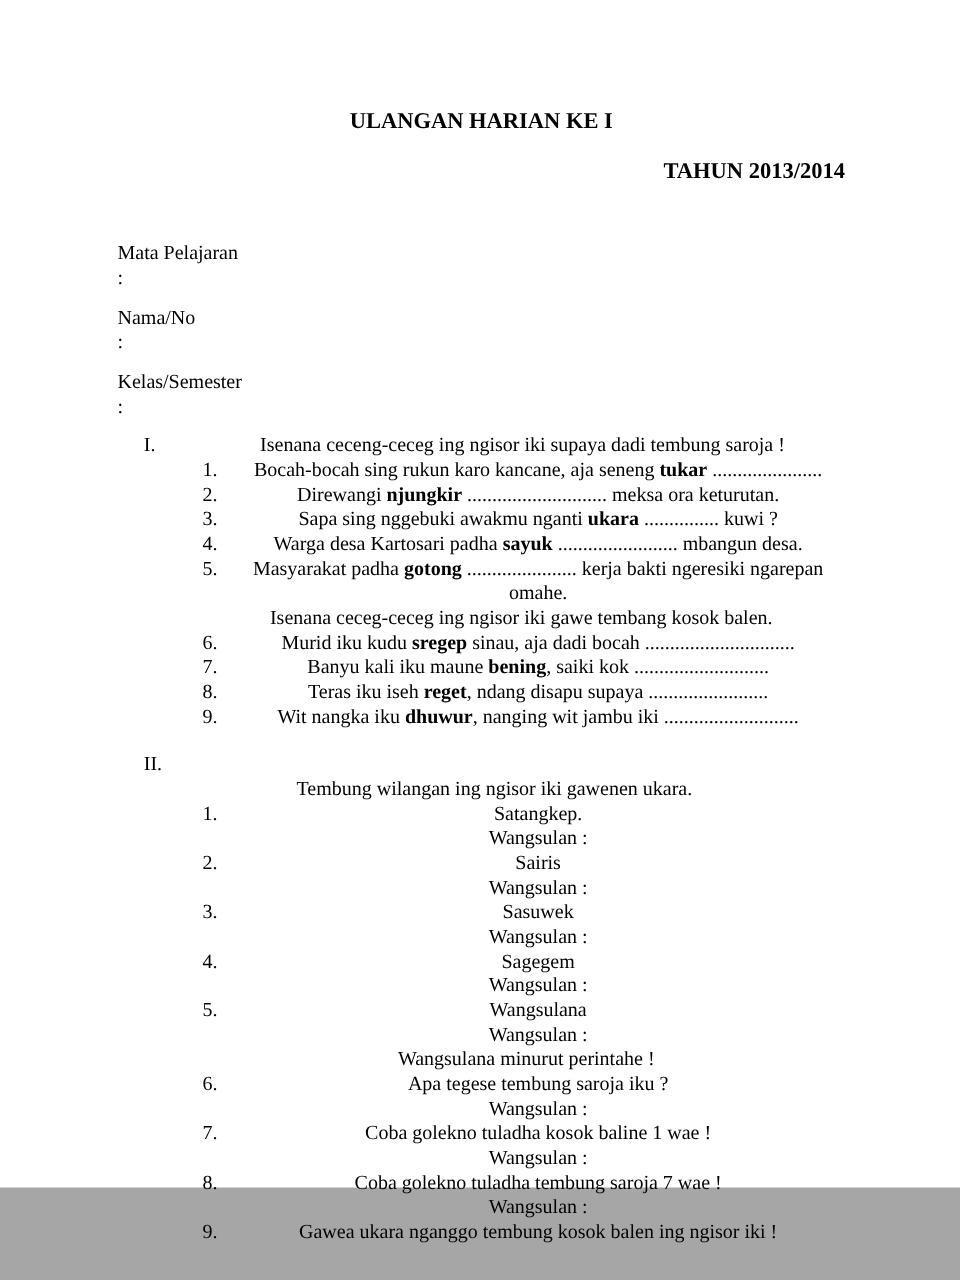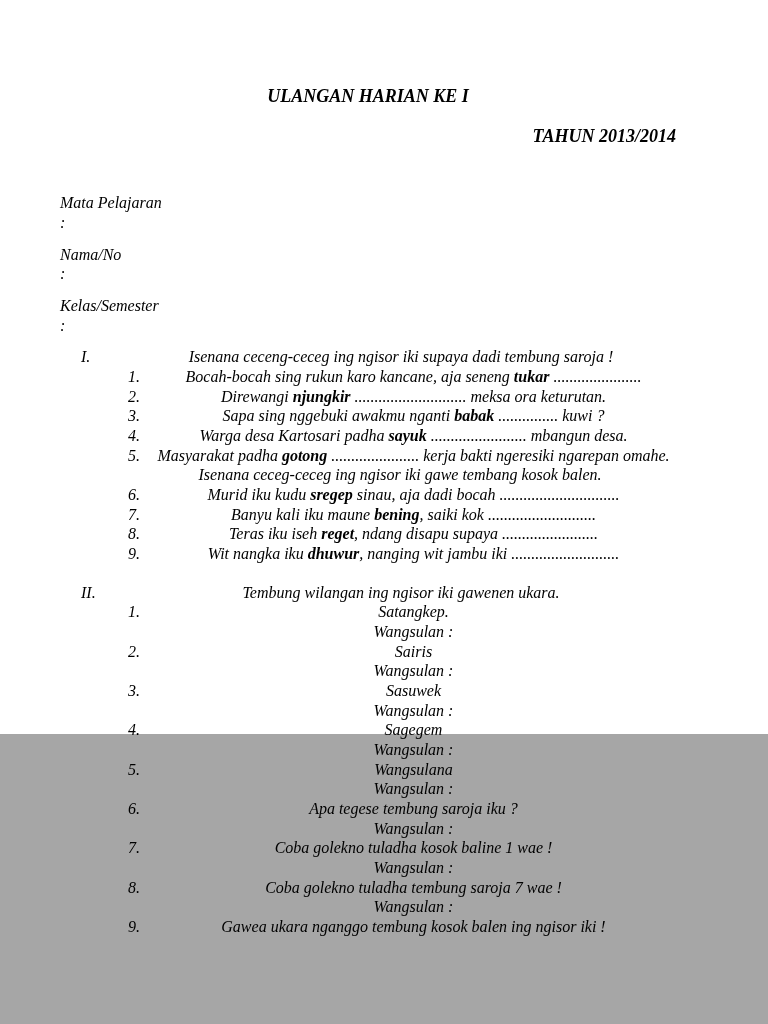--- a/index.html
+++ b/index.html
@@ -7,24 +7,23 @@
   body {
     width: 768px;
     height: 1024px;
     background: #a6a6a6;
     font-family: "Liberation Serif", serif;
     color: #000;
   }
   .viewer { width: 768px; height: 1024px; overflow: hidden; }
   .page {
     width: 768px;
-    height: 734px;
+    height: 950px;
     background: #ffffff;
-    padding: 86px 92px 0 60px;
-    font-style: italic;
+    padding: 86px 92px 0 94px;
   }
   .doc-title, .doc-subtitle {
     font-size: 18px;
     font-weight: bold;
     text-align: center;
     margin: 0;
     line-height: 1.2;
   }
   .doc-title { margin-bottom: 18px; }
   .doc-subtitle { margin-bottom: 46px; text-align: right; }
@@ -46,21 +45,21 @@
   .line .num { flex: 0 0 auto; }
   .line .txt { flex: 1 1 auto; text-align: center; }
 
   .section { margin-left: 21px; }
   .section .num { width: 45px; }
   .item { margin-left: 68px; }
   .item .num { width: 23px; }
   .plain { margin-left: 64px; }
   .sub { margin-left: 91px; }
   .note { margin-left: 72px; }
-  .gap { margin-top: 19px; }
+  .gap { margin-top: 19px; flex-direction: column; }
 </style>
 </head>
 <body>
 
 <div class="viewer">
   <div class="page">
     <h1 class="doc-title">ULANGAN HARIAN KE I</h1>
     <h2 class="doc-subtitle">TAHUN 2013/2014</h2>
     <div class="fields">
         <div class="field">
@@ -84,21 +83,21 @@
         <div class="line item">
           <span class="num">1.</span>
           <span class="txt"><span>Bocah-bocah sing rukun karo kancane, aja seneng </span><b>tukar</b><span> ......................</span></span>
         </div>
         <div class="line item">
           <span class="num">2.</span>
           <span class="txt"><span>Direwangi </span><b>njungkir</b><span> ............................ meksa ora keturutan.</span></span>
         </div>
         <div class="line item">
           <span class="num">3.</span>
-          <span class="txt"><span>Sapa sing nggebuki awakmu nganti </span><b>babak</b><span> ............... kuwi ?</span></span>
+          <span class="txt"><span>Sapa sing nggebuki awakmu nganti </span><b>ukara</b><span> ............... kuwi ?</span></span>
         </div>
         <div class="line item">
           <span class="num">4.</span>
           <span class="txt"><span>Warga desa Kartosari padha </span><b>sayuk</b><span> ........................ mbangun desa.</span></span>
         </div>
         <div class="line item">
           <span class="num">5.</span>
           <span class="txt"><span>Masyarakat padha </span><b>gotong</b><span> ...................... kerja bakti ngeresiki ngarepan omahe.</span></span>
         </div>
         <div class="line plain">
@@ -152,20 +151,23 @@
         <div class="line sub">
           <span class="txt"><span>Wangsulan :</span></span>
         </div>
         <div class="line item">
           <span class="num">5.</span>
           <span class="txt"><span>Wangsulana</span></span>
         </div>
         <div class="line sub">
           <span class="txt"><span>Wangsulan :</span></span>
         </div>
+        <div class="line note">
+          <span class="txt"><span>Wangsulana minurut perintahe !</span></span>
+        </div>
         <div class="line item">
           <span class="num">6.</span>
           <span class="txt"><span>Apa tegese tembung saroja iku ?</span></span>
         </div>
         <div class="line sub">
           <span class="txt"><span>Wangsulan :</span></span>
         </div>
         <div class="line item">
           <span class="num">7.</span>
           <span class="txt"><span>Coba golekno tuladha kosok baline 1 wae !</span></span>

